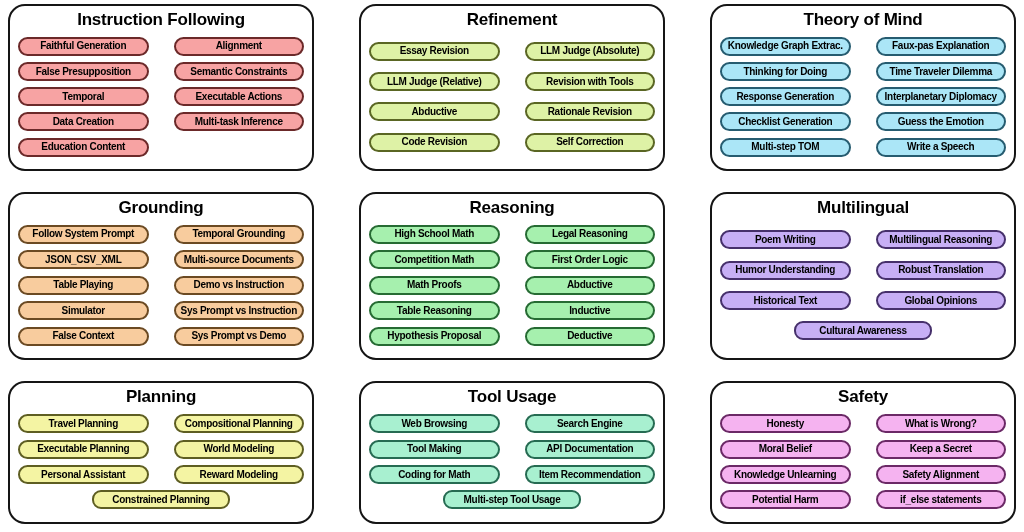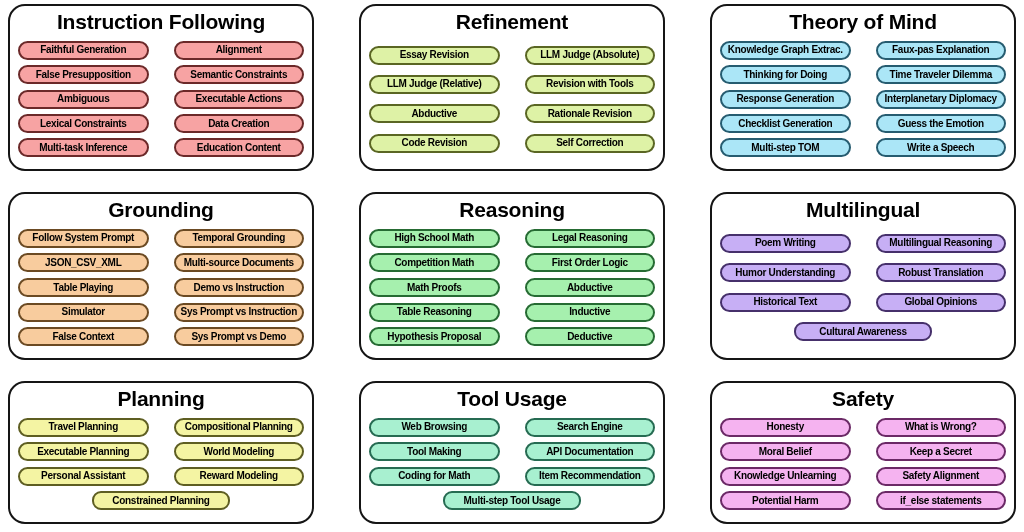--- a/index.html
+++ b/index.html
@@ -28,21 +28,21 @@
     background: #ffffff;
     display: flex;
     flex-direction: column;
     padding: 3px 8px 6px;
     min-height: 0;
   }
 
   .box h2 {
     margin: 1px 0;
     text-align: center;
-    font-size: 21px;
+    font-size: 17px;
     font-weight: bold;
     letter-spacing: -0.2px;
     color: #000000;
     line-height: 1.15;
   }
 
   .pills {
     flex: 1;
     display: grid;
     grid-template-columns: 1fr 1fr;
@@ -80,23 +80,22 @@
 <body>
 
 <div class="page">
     <section class="box" style="--fill: #F7A3A3; --border: #6B2929;">
       <h2>Instruction Following</h2>
       <div class="pills">
         <div class="pill">Faithful Generation</div>
         <div class="pill">Alignment</div>
         <div class="pill">False Presupposition</div>
         <div class="pill">Semantic Constraints</div>
-        <div class="pill">Ambiguous</div>
+        <div class="pill">Temporal</div>
         <div class="pill">Executable Actions</div>
-        <div class="pill">Lexical Constraints</div>
         <div class="pill">Data Creation</div>
         <div class="pill">Multi-task Inference</div>
         <div class="pill">Education Content</div>
       </div>
     </section>
     <section class="box" style="--fill: #DEF2A6; --border: #5A6623;">
       <h2>Refinement</h2>
       <div class="pills">
         <div class="pill">Essay Revision</div>
         <div class="pill">LLM Judge (Absolute)</div>

